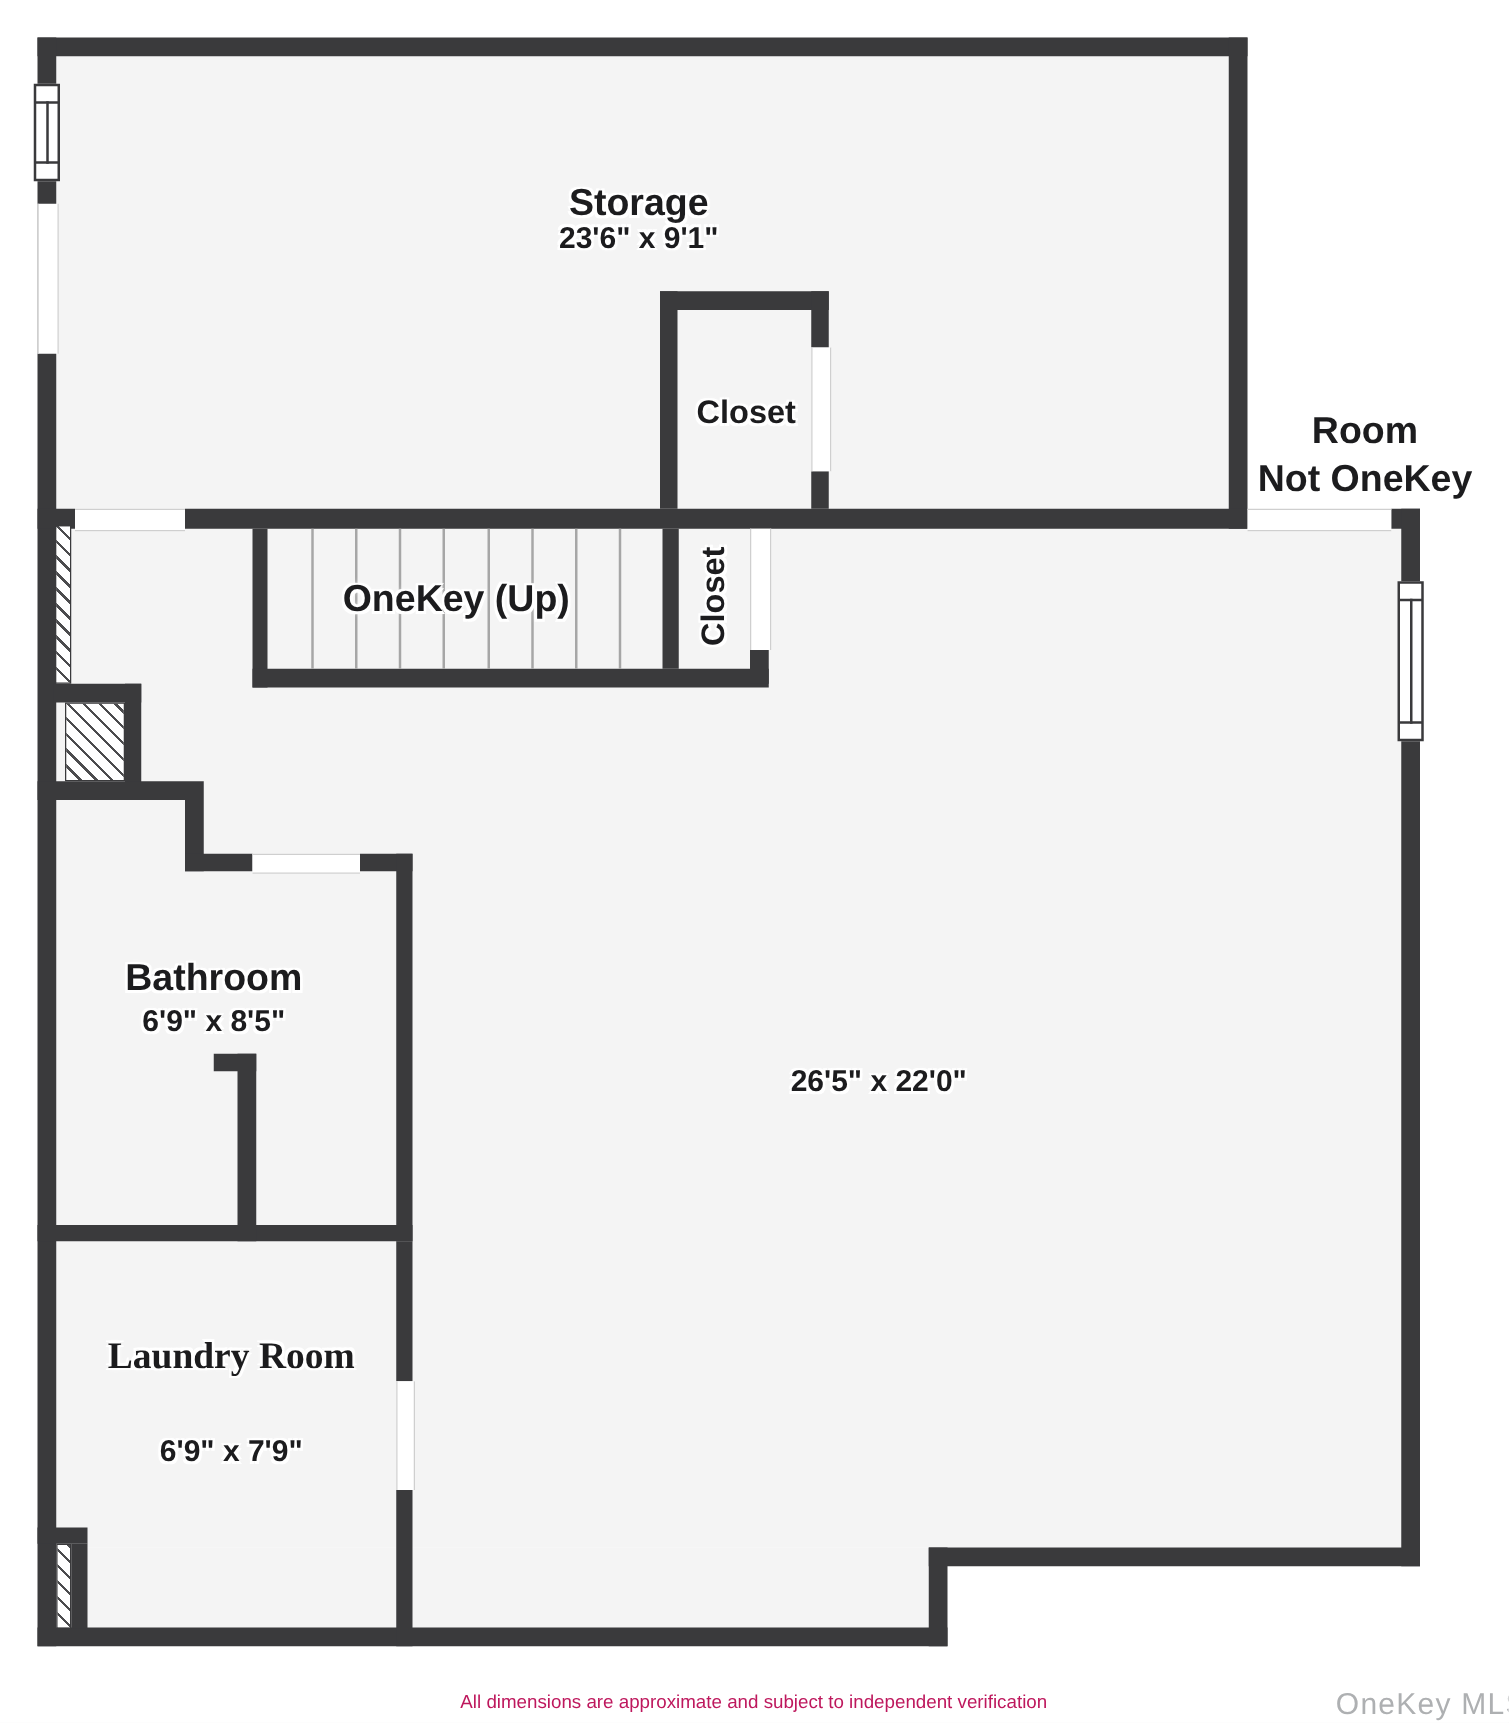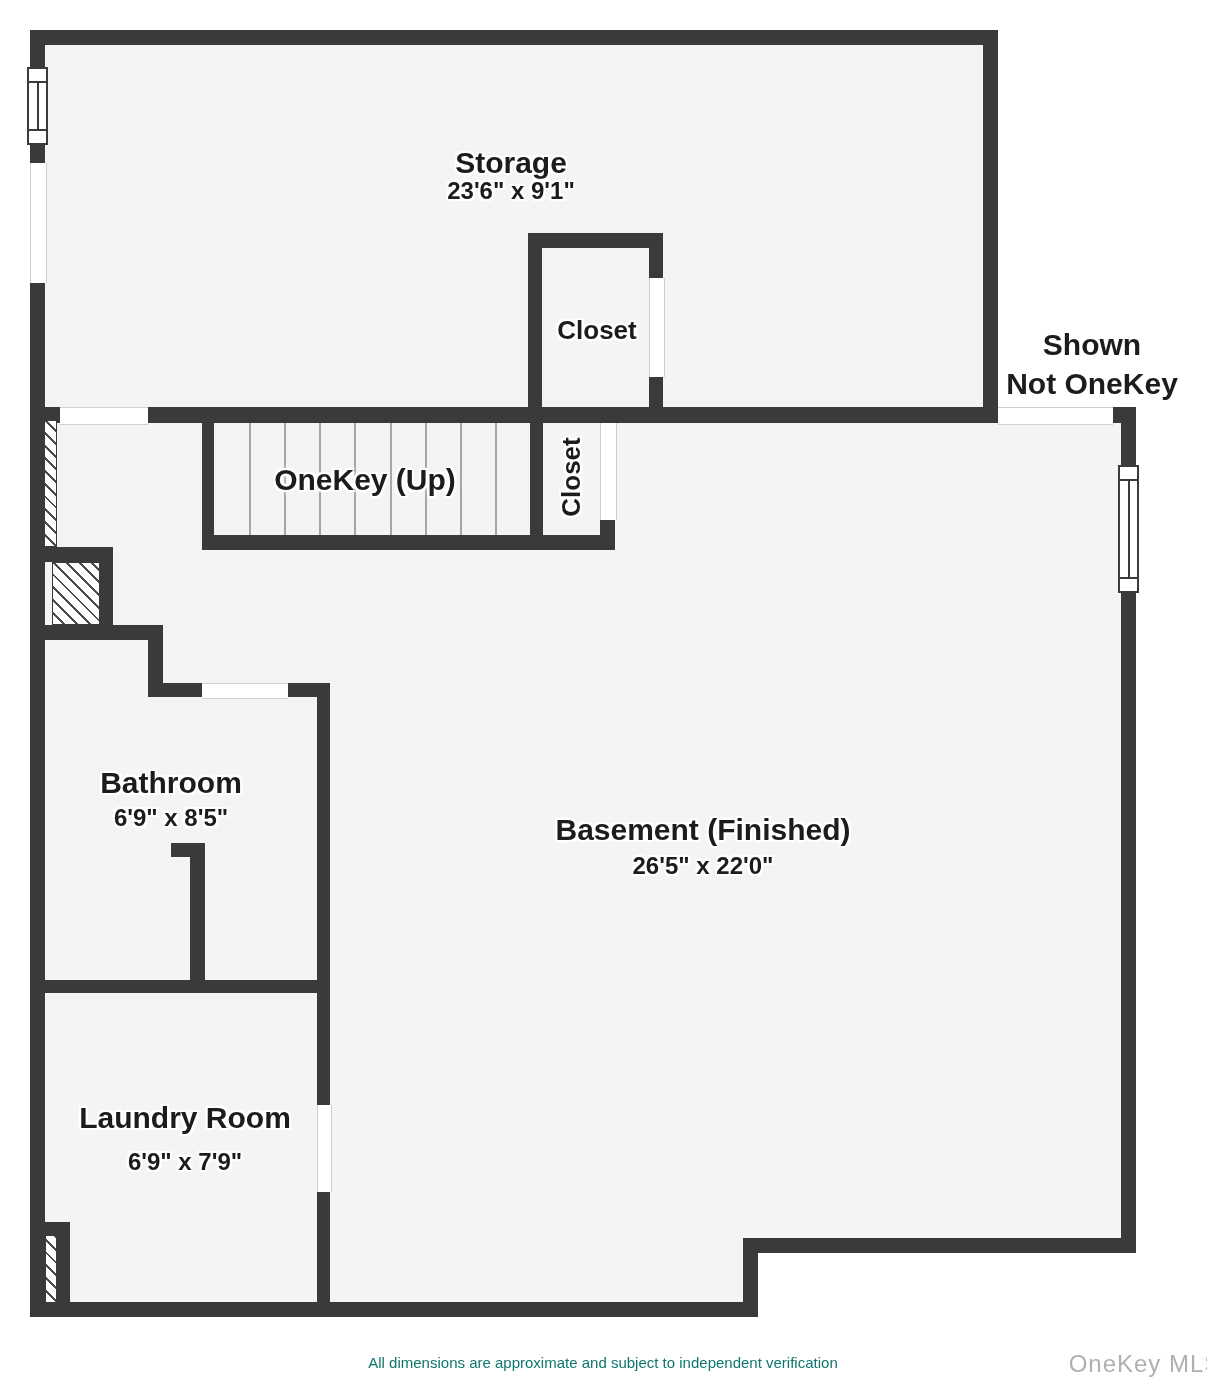--- a/index.html
+++ b/index.html
@@ -50,21 +50,21 @@
     white-space:nowrap;text-align:center;
     text-shadow:-2px -2px 0 #fff,2px -2px 0 #fff,-2px 2px 0 #fff,2px 2px 0 #fff,0 0 6px #fff;
   }
   .room-name{font-size:30px;}
   .room-dims{font-size:24px;}
   .closet-name{font-size:26px;}
   .vertical{transform:translate(-50%,-50%) rotate(-90deg);}
   .space-label{font-size:30px;line-height:39px;}
   .footer-note{
     position:absolute;left:603px;top:1362px;transform:translate(-50%,-50%);
-    font-size:15px;color:#0f766e;white-space:nowrap;
+    font-size:15px;color:#be185d;white-space:nowrap;
   }
   .watermark{
     position:absolute;left:1145px;top:1364px;transform:translate(-50%,-50%);
     font-size:24px;color:var(--watermark);white-space:nowrap;letter-spacing:1px;
   }
 </style>
 </head>
 <body>
 
 <div class="plan">
@@ -140,32 +140,31 @@
   <div class="wall" style="left:30px;top:1222px;width:40px;height:13px;"></div>
   <div class="hatch" style="left:45px;top:1235px;width:12px;height:68px;"></div>
   <div class="wall" style="left:57px;top:1235px;width:13px;height:68px;"></div>
 
   <div class="lbl room-name" style="left:511px;top:163px;text-align:center;">Storage</div>
   <div class="lbl room-dims" style="left:511px;top:191px;">23'6" x 9'1"</div>
 
   <div class="lbl closet-name" style="left:597px;top:330px;">Closet</div>
 
   <div class="lbl space-label" style="left:1092px;top:364px;">
-    <div>Shown</div>
+    <div>Room</div>
     <div>Not OneKey</div>
   </div>
 
   <div class="lbl room-name" style="left:365px;top:480px;">OneKey (Up)</div>
   <div class="lbl closet-name vertical" style="left:571px;top:477px;">Closet</div>
 
   <div class="lbl room-name" style="left:171px;top:783px;text-align:center;">Bathroom</div>
   <div class="lbl room-dims" style="left:171px;top:818px;">6'9" x 8'5"</div>
 
-  <div class="lbl room-name" style="left:703px;top:830px;">Basement (Finished)</div>
   <div class="lbl room-dims" style="left:703px;top:866px;">26'5" x 22'0"</div>
 
-  <div class="lbl room-name" style="left:185px;top:1118px;">Laundry Room</div>
+  <div class="lbl room-name" style="left:185px;top:1085px;font-family:Liberation Serif, serif;">Laundry Room</div>
   <div class="lbl room-dims" style="left:185px;top:1162px;">6'9" x 7'9"</div>
 
   <div class="footer-note">All dimensions are approximate and subject to independent verification</div>
   <div class="watermark">OneKey MLS</div>
 
 </div>
 
 </body></html>

